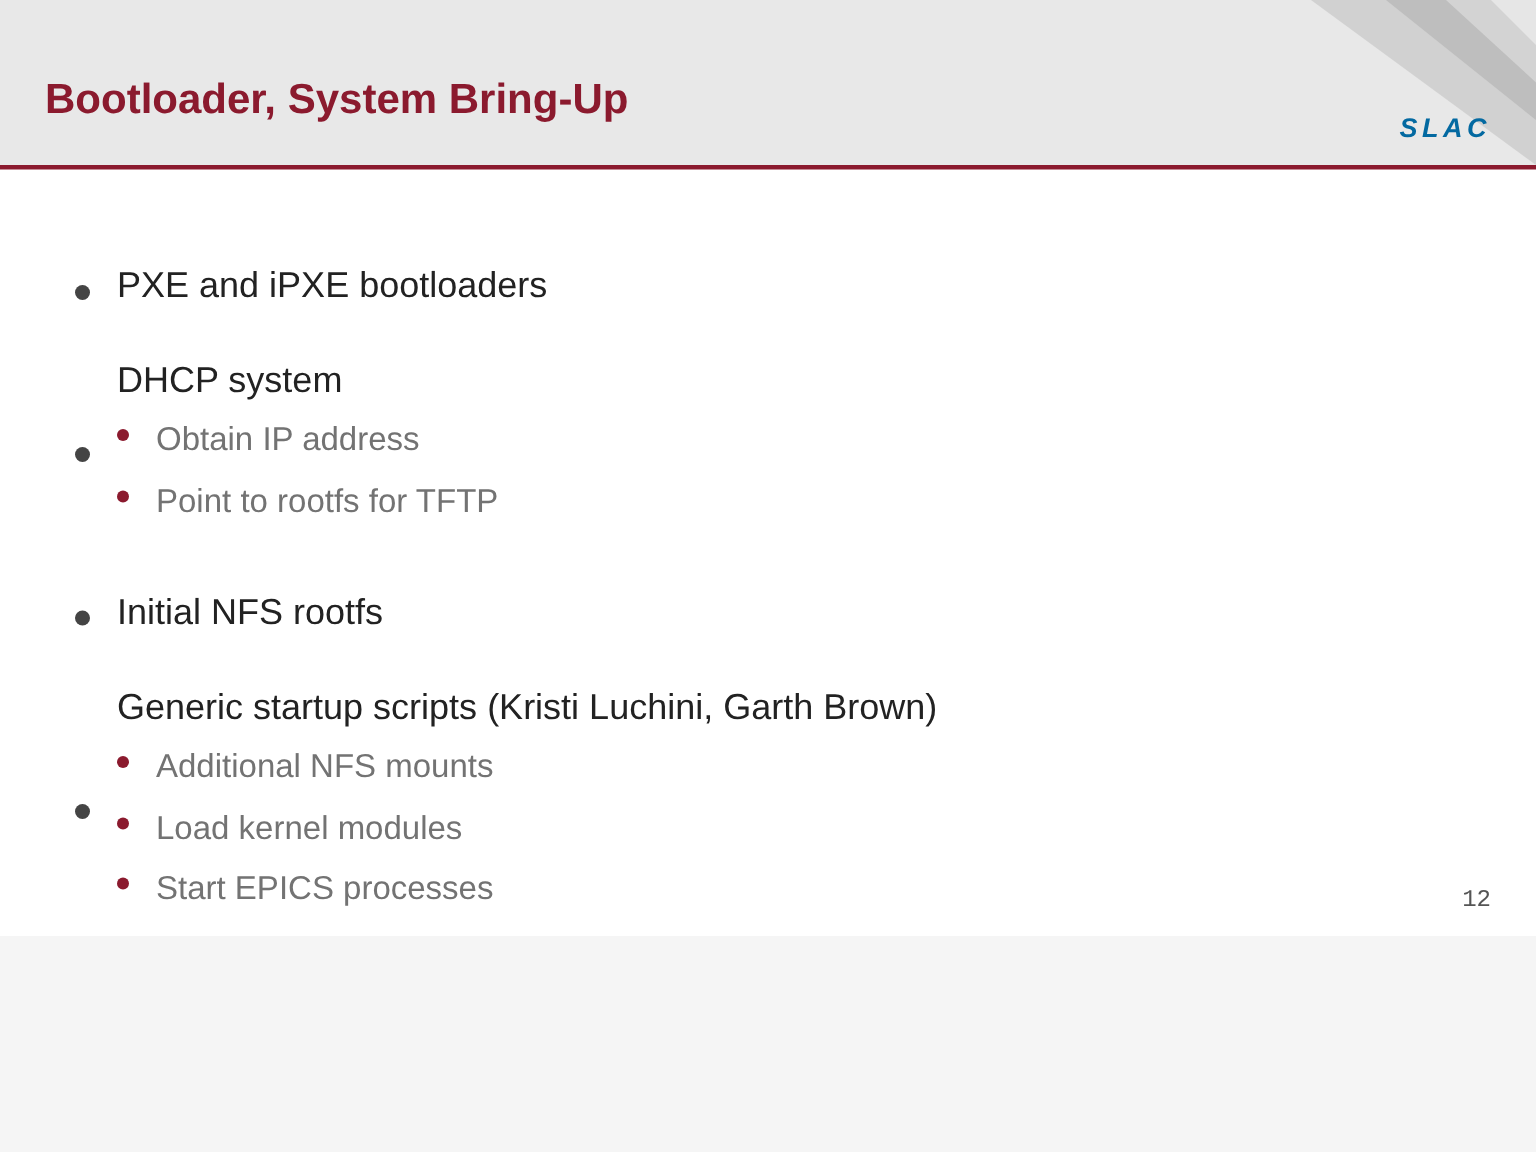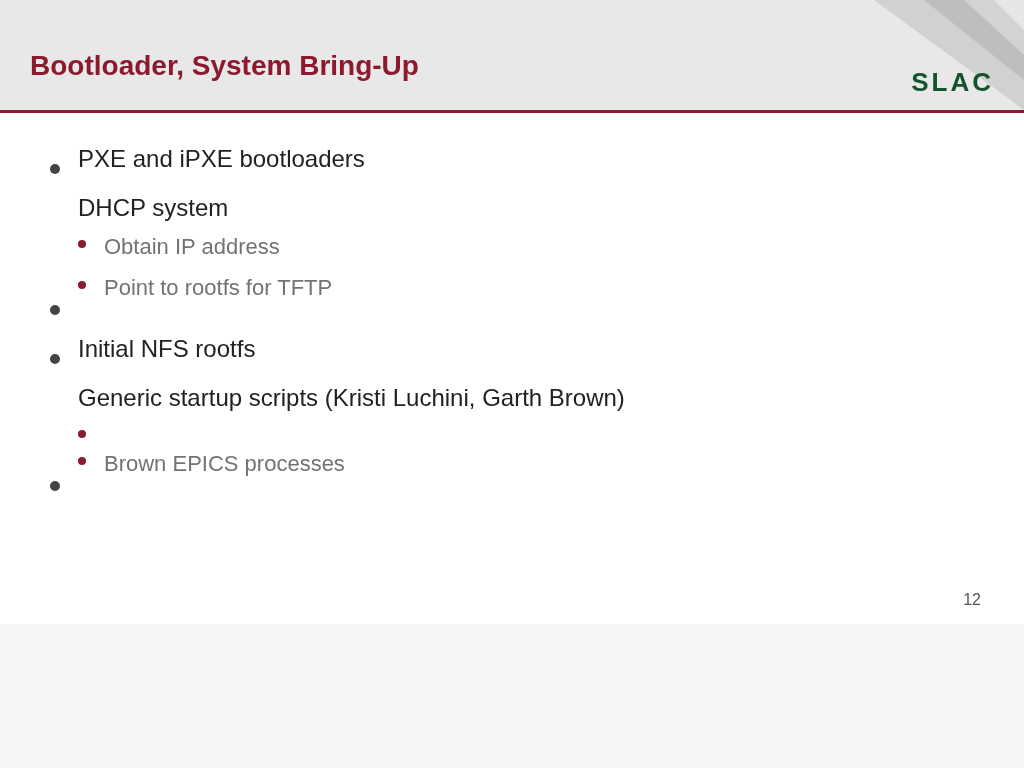--- a/index.html
+++ b/index.html
@@ -76,45 +76,47 @@
       bottom: 12px;
       right: 30px;
       font-size: 26px;
       font-weight: bold;
       color: #8b1a2e;
       letter-spacing: 2px;
       font-family: Arial, Helvetica, sans-serif;
     }
 
     .slac-logo .slac-text {
-      font-size: 26px;
+      font-size: 18px;
       font-weight: 900;
-      color: #14532d;
+      color: #0369a1;
       letter-spacing: 3px;
+      font-style: italic;
     }
 
     
     .content {
       flex: 1;
       padding: 30px 50px 20px 50px;
       overflow: hidden;
     }
 
     .bullet-list {
       list-style: none;
       padding: 0;
     }
 
     .bullet-list > li {
       display: flex;
-      align-items: flex-end;
+      align-items: center;
       margin-bottom: 18px;
       font-size: 24px;
       color: #222;
       line-height: 1.3;
+      margin-top: 32px;
     }
 
     .bullet-list > li .bullet-dot {
       display: inline-block;
       width: 10px;
       height: 10px;
       background: #444;
       border-radius: 50%;
       margin-top: 8px;
       margin-right: 18px;
@@ -152,23 +154,24 @@
     }
 
     .item-text {
       flex: 1;
     }
 
     
     .footer {
       position: absolute;
       bottom: 15px;
-      right: 43px;
+      right: 30px;
       font-size: 16px;
       color: #555;
+      font-family: Liberation Mono, monospace;
     }
   </style>
 </head>
 <body>
 
 <div class="slide">
 
   <div class="header">
     <div class="header-bg"></div>
 
@@ -226,24 +229,29 @@
         <span class="item-text">Initial NFS rootfs</span>
       </li>
 
       <li>
         <span class="bullet-dot"></span>
         <div class="sub-list-container">
           <span class="item-text">Generic startup scripts (Kristi Luchini, Garth Brown)</span>
           <ul class="sub-list">
             <li>
               <span class="bullet-dot-sub"></span>
-            </li>
-            <li>
-              <span class="bullet-dot-sub"></span>
-              <span>Brown EPICS processes</span>
+              <span>Additional NFS mounts</span>
+            </li>
+            <li>
+              <span class="bullet-dot-sub"></span>
+              <span>Load kernel modules</span>
+            </li>
+            <li>
+              <span class="bullet-dot-sub"></span>
+              <span>Start EPICS processes</span>
             </li>
           </ul>
         </div>
       </li>
 
     </ul>
   </div>
 
   <div class="footer">12</div>
 

